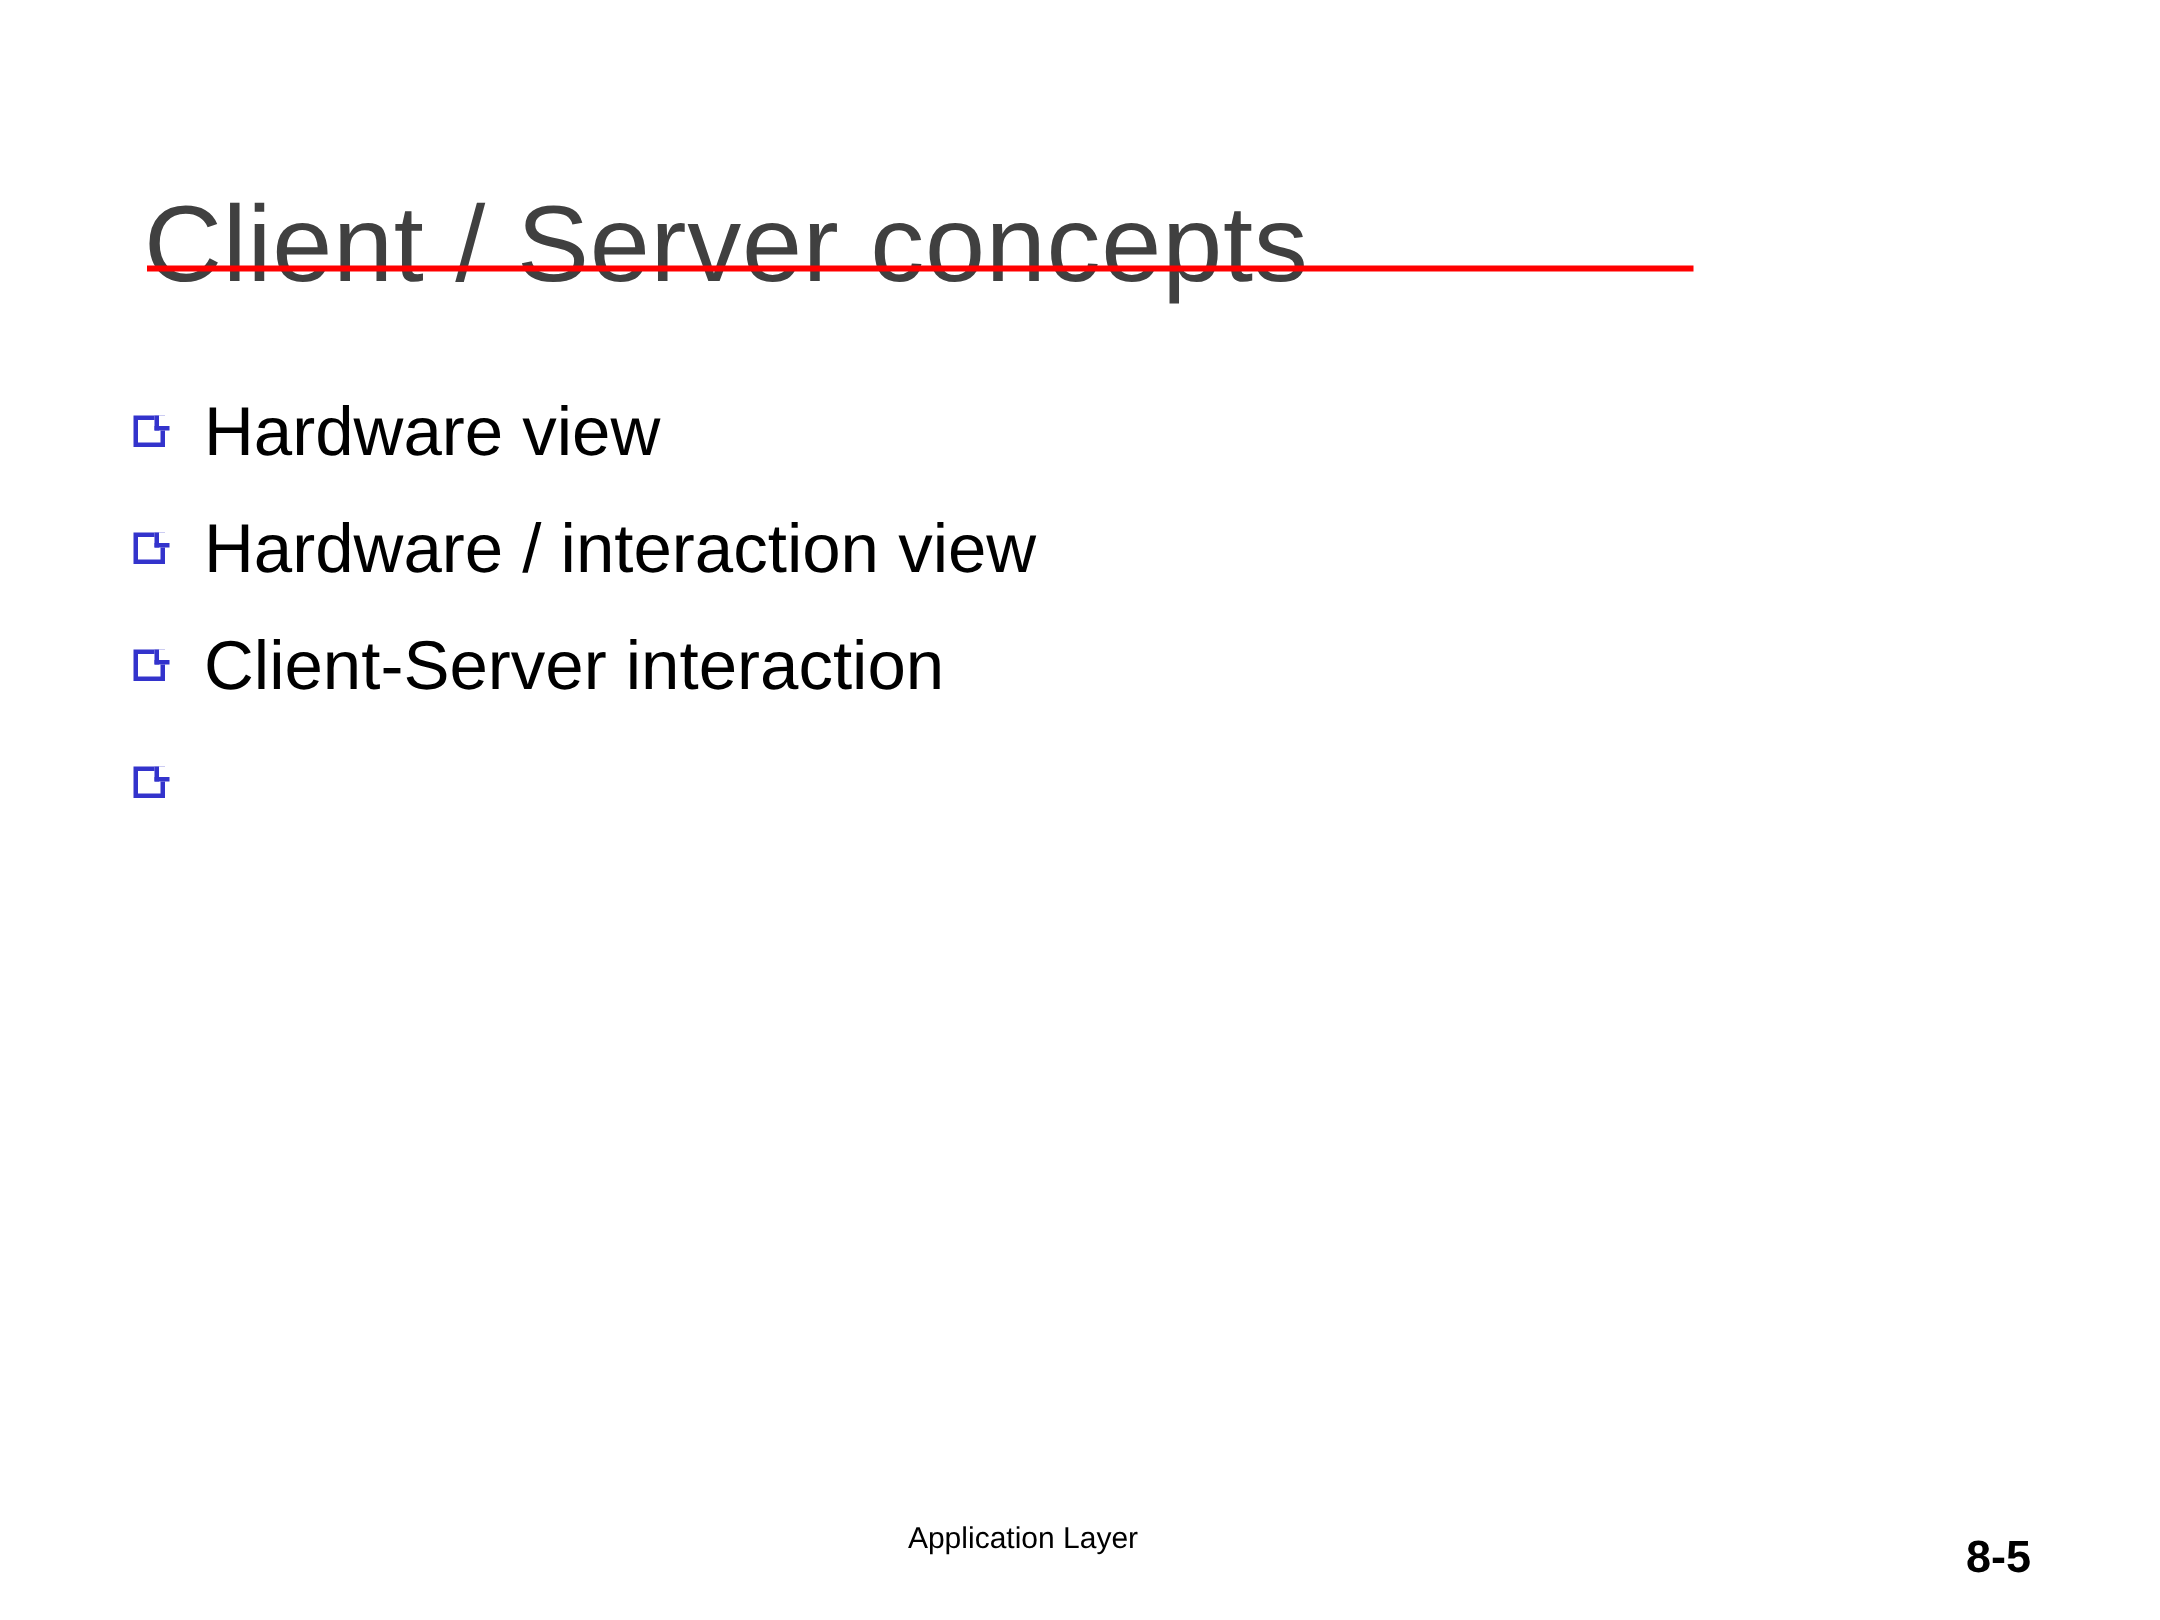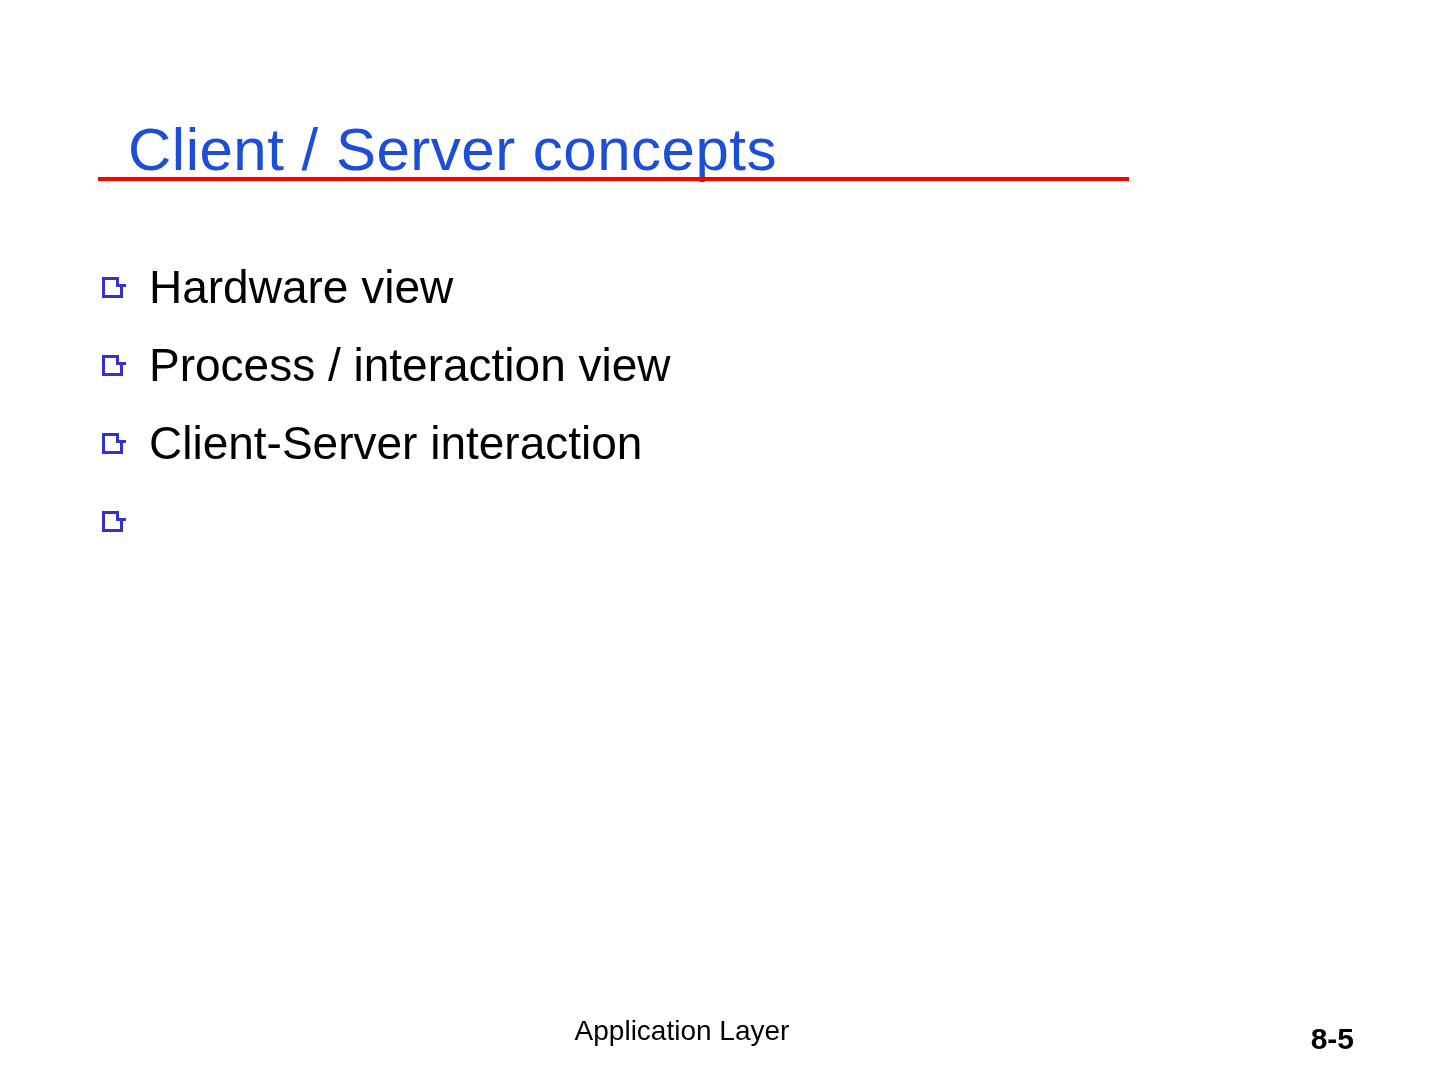--- a/index.html
+++ b/index.html
@@ -14,39 +14,38 @@
     position: relative;
     width: 1440px;
     height: 1080px;
     background: #ffffff;
     overflow: hidden;
   }
   .slide-title {
     position: absolute;
     left: 96px;
     top: 78px;
-    font-size: 60px;
+    font-size: 72px;
     line-height: 1.05;
-    color: #1d4ed8;
+    color: #404040;
     font-weight: normal;
     letter-spacing: 0.5px;
     white-space: nowrap;
-    margin-left: 32px;
   }
   .title-underline {
     position: absolute;
     left: 98px;
     top: 177px;
     width: 1031px;
     height: 4px;
     background: #ff0000;
   }
   .bullet-list {
     position: absolute;
-    left: 101px;
+    left: 88px;
     top: 262px;
     width: 1200px;
   }
   .bullet-row {
     display: flex;
     align-items: flex-start;
     margin-bottom: 16px;
     height: 62px;
   }
   .bullet-marker {
@@ -83,21 +82,21 @@
     line-height: 1.1;
     color: #000000;
     white-space: nowrap;
   }
   .footer-center {
     position: absolute;
     left: 0;
     right: 0;
     top: 1015px;
     text-align: center;
-    font-size: 28px;
+    font-size: 20px;
     color: #000000;
   }
   .footer-center span {
     position: relative;
     left: -38px;
   }
   .footer-page {
     position: absolute;
     right: 86px;
     top: 1022px;
@@ -122,21 +121,21 @@
           <span class="notch"></span>
       </span>
       <span class="bullet-text">Hardware view</span>
     </div>
 
     <div class="bullet-row">
       <span class="bullet-marker">
         <span class="box"></span>
           <span class="notch"></span>
       </span>
-      <span class="bullet-text">Process / interaction view</span>
+      <span class="bullet-text">Hardware / interaction view</span>
     </div>
 
     <div class="bullet-row">
       <span class="bullet-marker">
         <span class="box"></span>
           <span class="notch"></span>
       </span>
       <span class="bullet-text">Client-Server interaction</span>
     </div>
 

